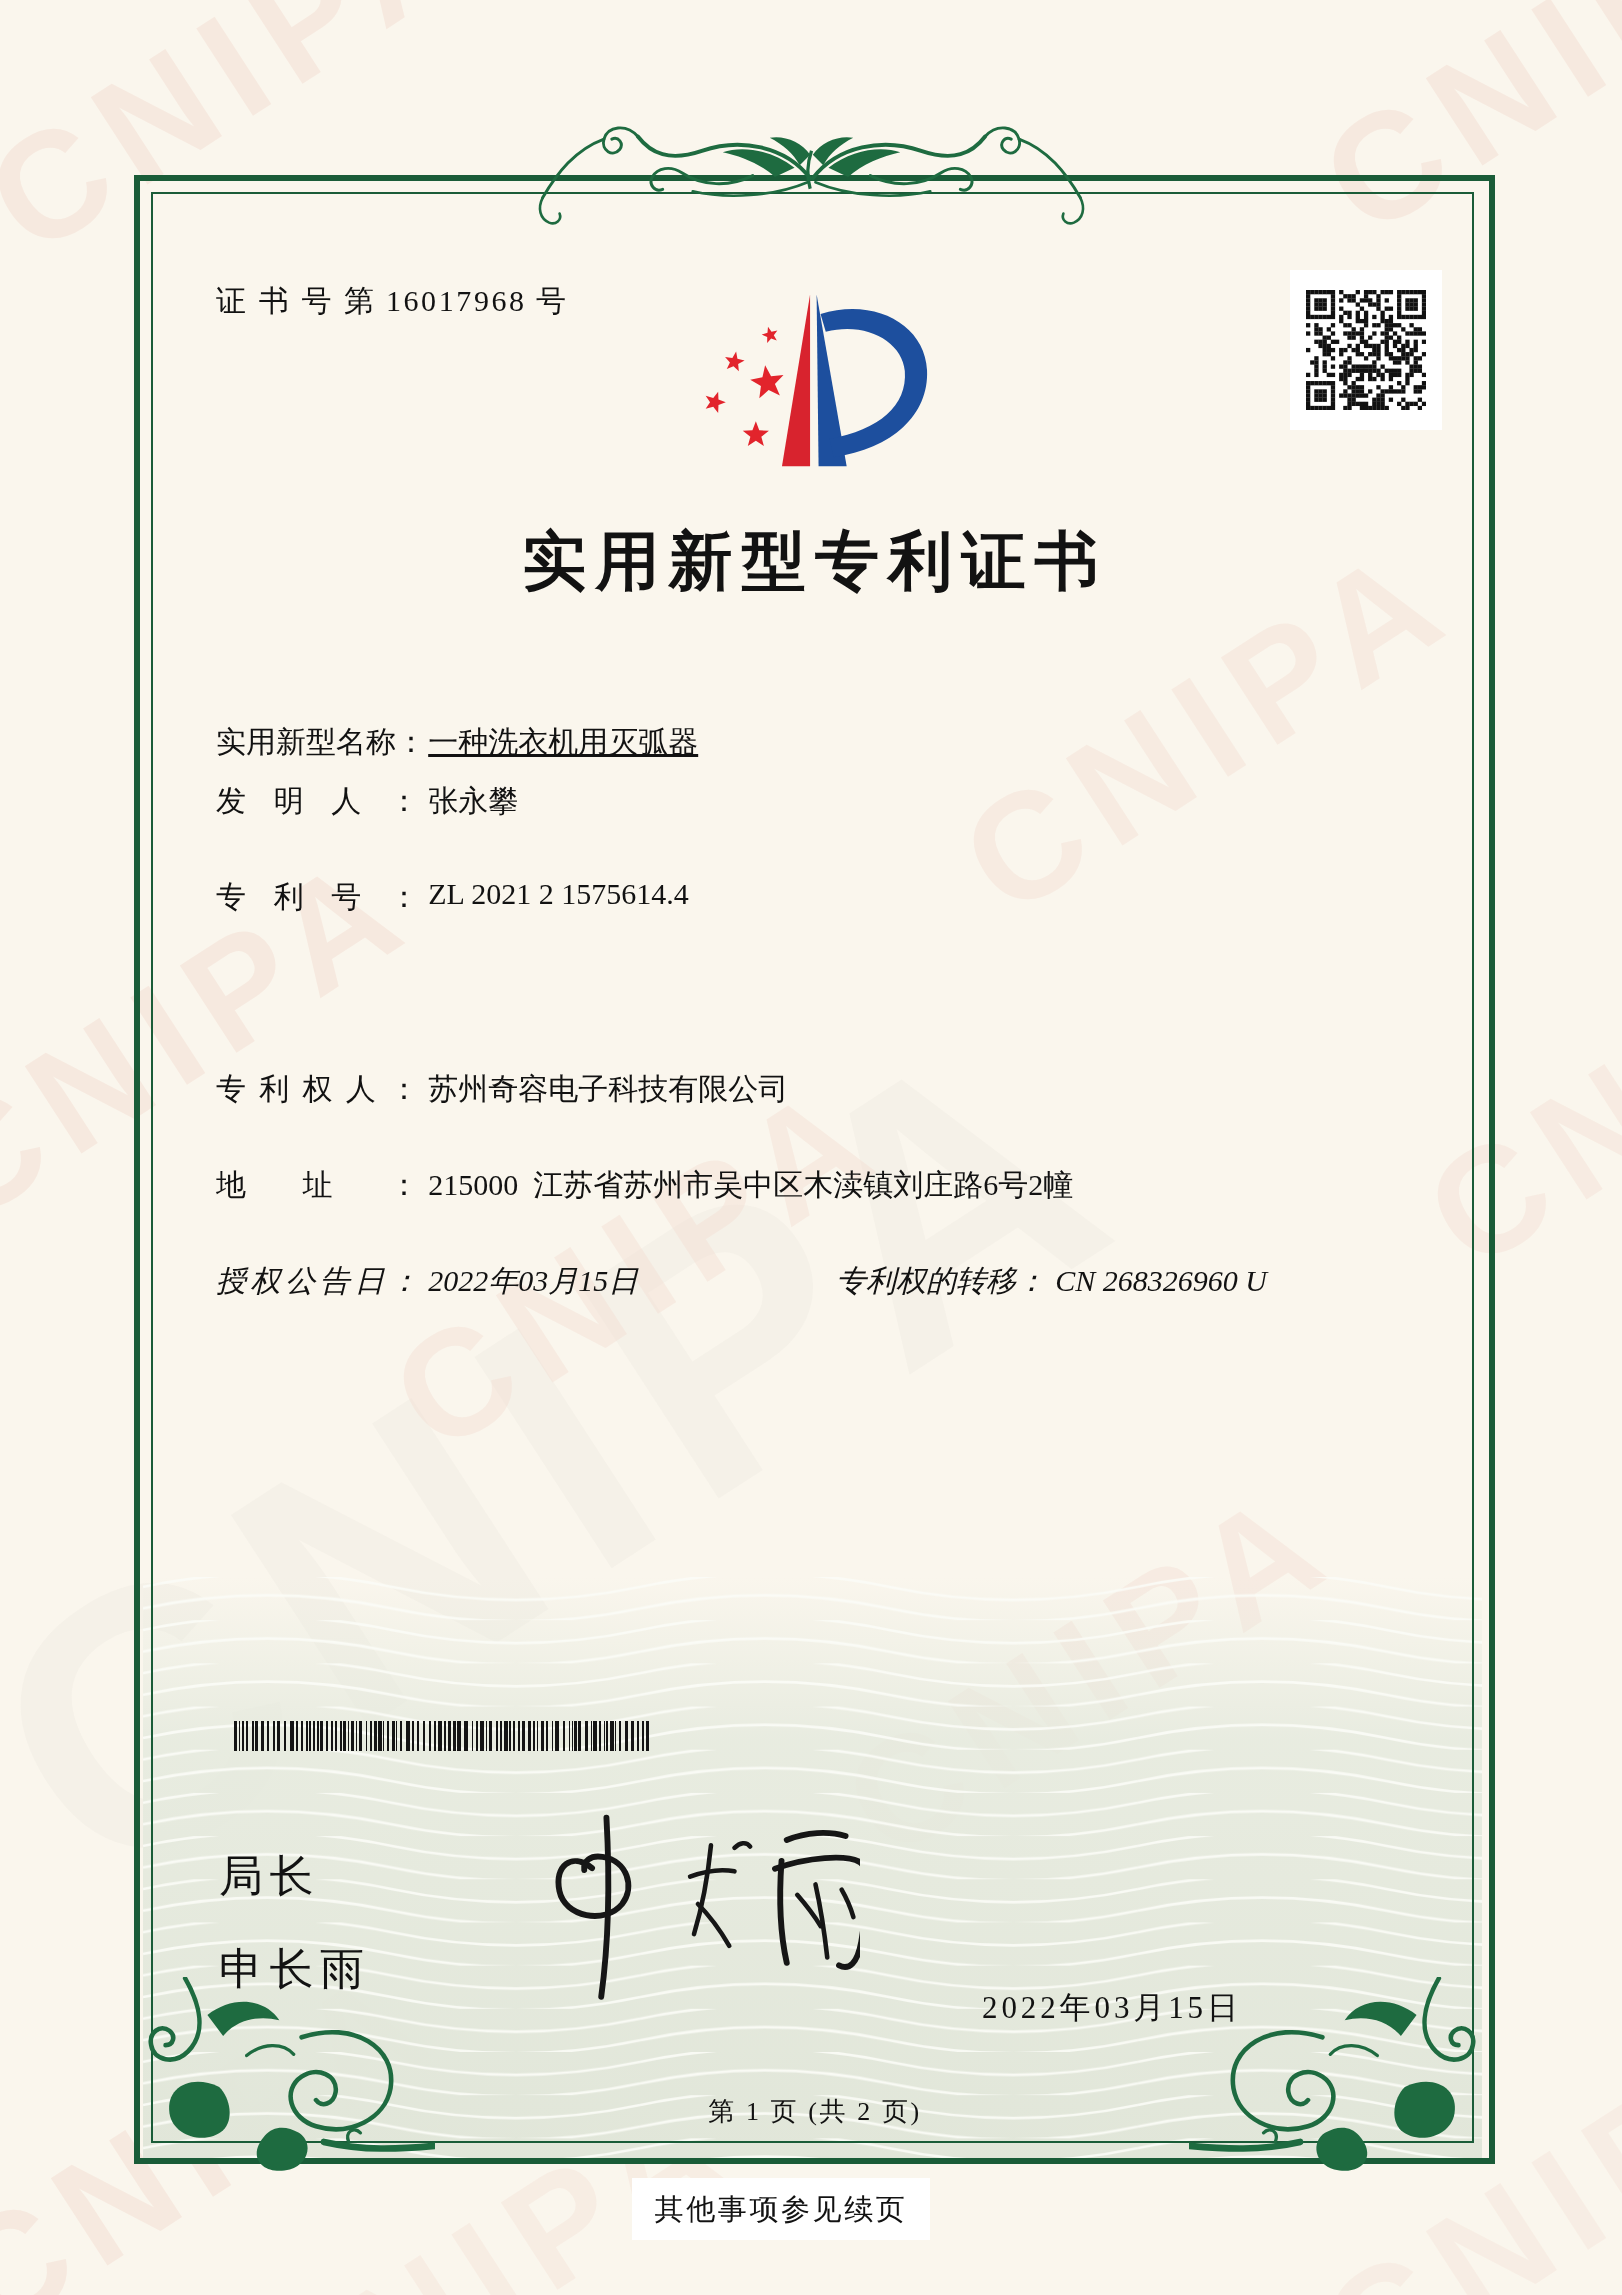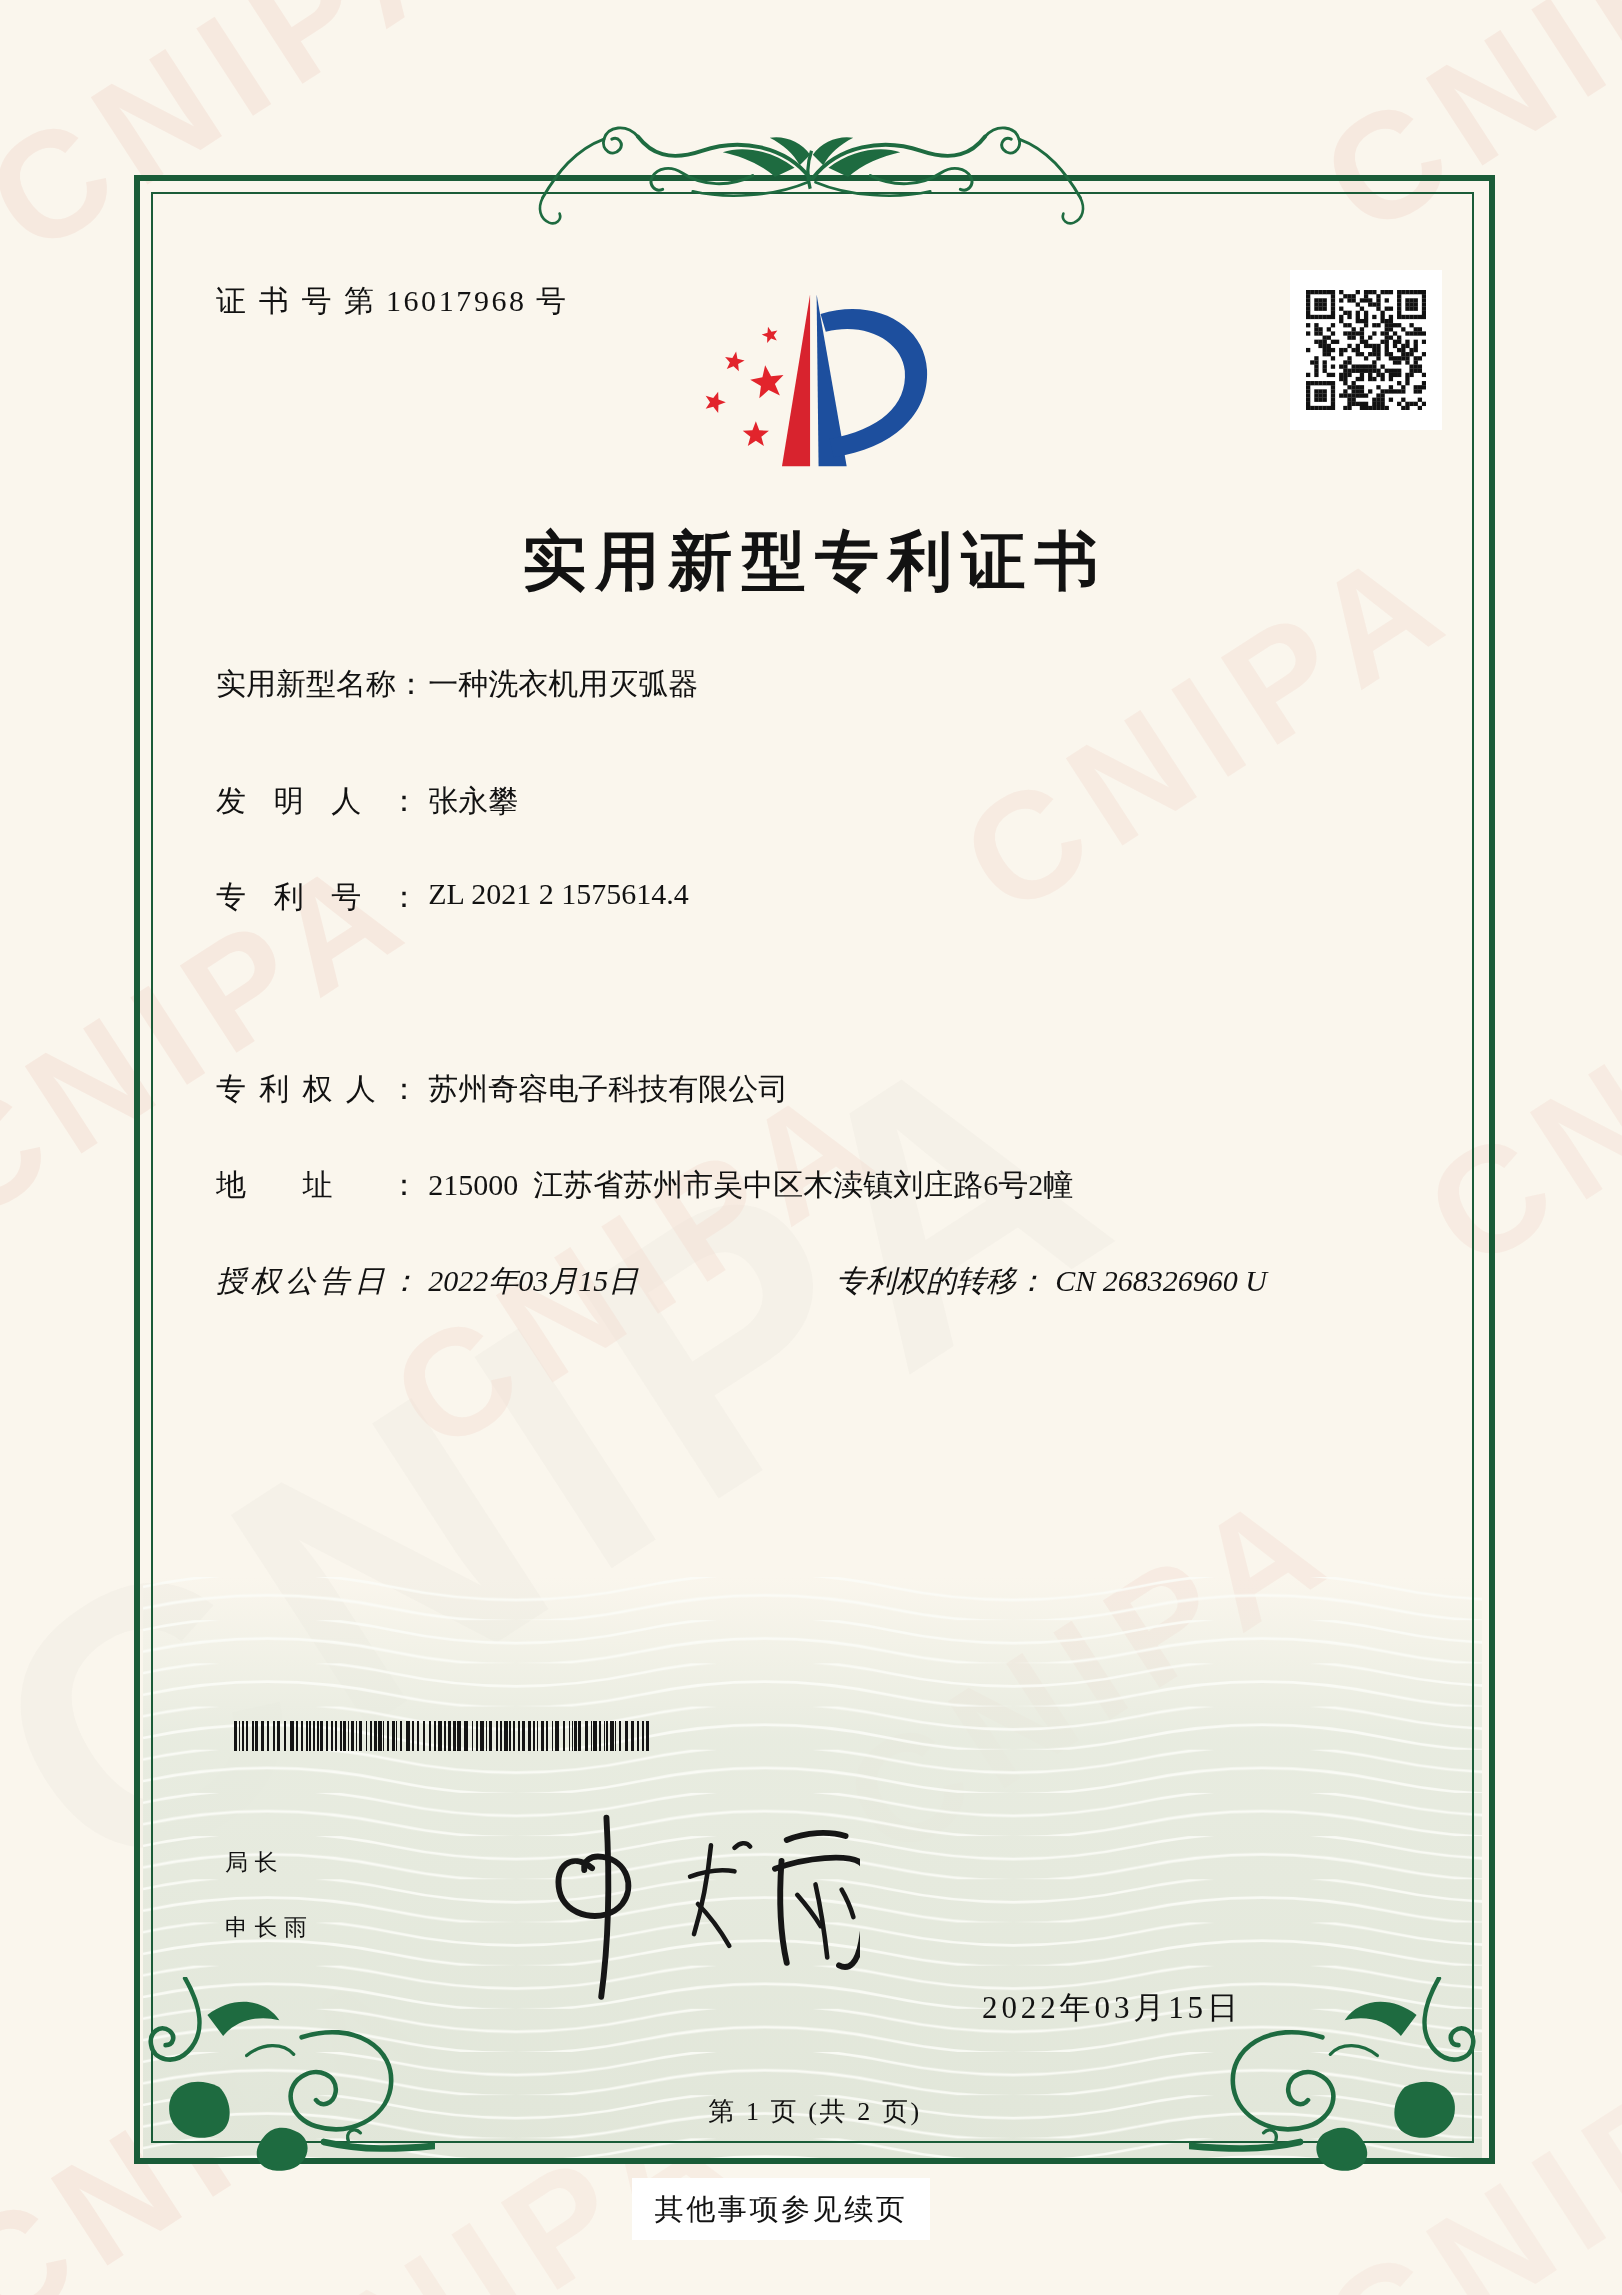--- a/index.html
+++ b/index.html
@@ -40,21 +40,21 @@
   .flabel{display:inline-block;width:203px;text-align:justify;text-align-last:justify;vertical-align:top;}
   .fvalue{margin-left:9.2px;white-space:pre-wrap;}
   .grant-pair2{position:absolute;left:620px;top:0;}
   
   .body-text{position:absolute;left:216px;top:1336px;width:1201px;z-index:4;
     font-size:29.4px;line-height:46px;text-align:justify;}
   .body-text p{margin:0;text-indent:2em;}
   
   #barcode{position:absolute;left:234px;top:1721px;width:425px;height:30px;z-index:4;font-size:0;}
   #barcode i{display:inline-block;height:100%;background:#141414;}
-  .signer{position:absolute;left:225px;top:1847px;z-index:4;font-size:23px;letter-spacing:6.5px;}
+  .signer{position:absolute;left:219px;top:1847px;z-index:4;font-size:44px;letter-spacing:6.5px;}
   .signer .name{display:block;margin-top:34px;}
   .signature{position:absolute;left:494px;top:1806px;width:366px;height:196px;z-index:4;}
   .issue-date{position:absolute;left:982px;top:1987px;font-size:31px;letter-spacing:3.9px;z-index:4;}
   .page-footer{position:absolute;left:134px;top:2094px;width:1362px;text-align:center;
     font-size:26px;letter-spacing:2.6px;z-index:4;}
   .note-box{position:absolute;left:632px;top:2178px;width:298px;height:62px;background:#ffffff;
     z-index:5;text-align:center;line-height:62px;font-size:29px;letter-spacing:2.6px;}
 </style>
 </head>
 <body>
@@ -548,21 +548,21 @@
         <rect x="114.21" y="177.66" width="6.59" height="6.59" fill="#111"></rect>
         <rect x="120.55" y="177.66" width="6.59" height="6.59" fill="#111"></rect>
         <rect x="145.93" y="177.66" width="6.59" height="6.59" fill="#111"></rect>
         <rect x="152.28" y="177.66" width="6.59" height="6.59" fill="#111"></rect>
         <rect x="171.31" y="177.66" width="6.59" height="6.59" fill="#111"></rect>
       </svg>
   </div>
 
   <div class="doc-title">实用新型专利证书</div>
 
-  <div class="field-row" style="top:664px;">
+  <div class="field-row" style="top:722px;text-decoration:underline;">
     <span class="flabel">实用新型名称：</span><span class="fvalue">一种洗衣机用灭弧器</span>
   </div>
   <div class="field-row" style="top:781px;">
     <span class="flabel">发明人：</span><span class="fvalue">张永攀</span>
   </div>
   <div class="field-row" style="top:877px;">
     <span class="flabel">专利号：</span><span class="fvalue">ZL 2021 2 1575614.4</span>
   </div>
   <div class="field-row" style="top:1069px;">
     <span class="flabel">专利权人：</span><span class="fvalue">苏州奇容电子科技有限公司</span>

